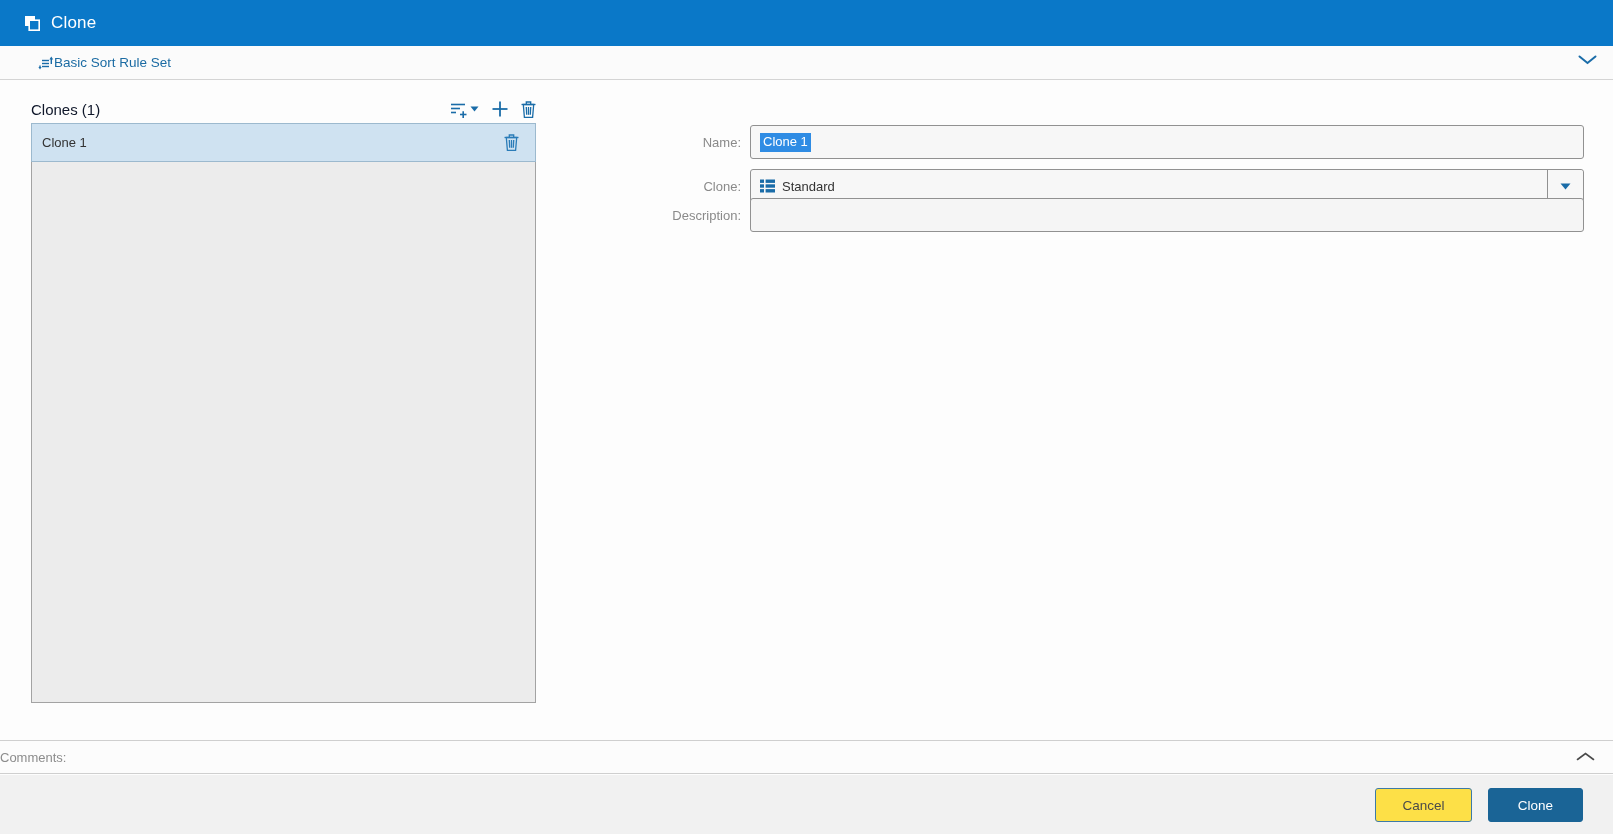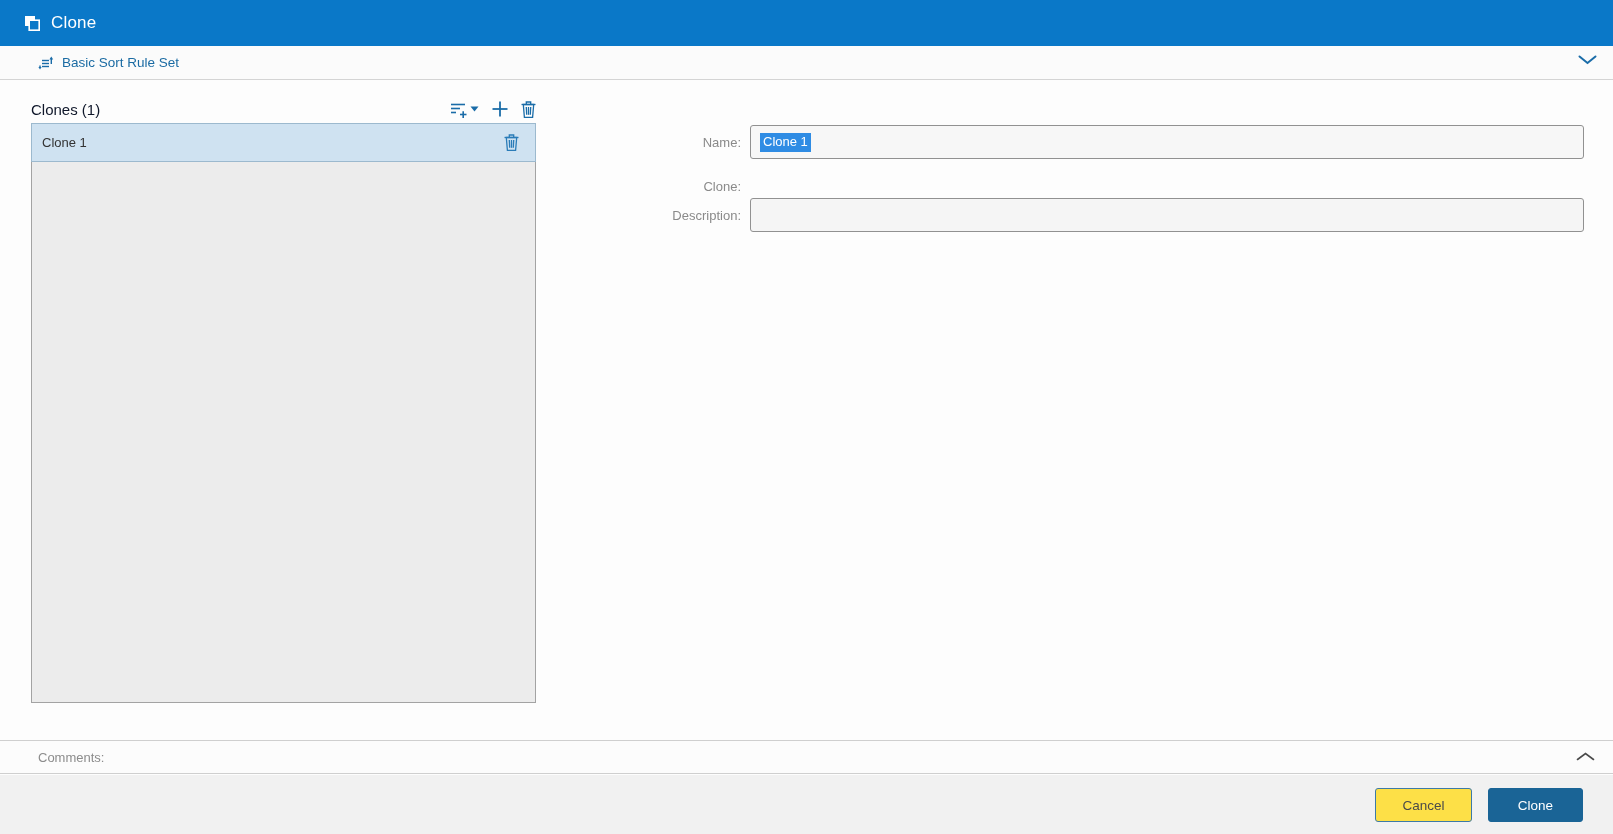--- a/index.html
+++ b/index.html
@@ -17,21 +17,21 @@
     position:absolute; top:0; left:0; width:1613px; height:46px;
     background:#0a78c8;
     display:flex; align-items:center; gap:10px; padding-left:23px;
   }
   .titlebar-title { color:#ffffff; font-size:17px; letter-spacing:.2px; }
 
   
   .subheader {
     position:absolute; top:46px; left:0; width:1613px; height:34px;
     background:#fbfbfb; border-bottom:1px solid #d4d4d4;
-    display:flex; align-items:center; gap:8px; padding-left:38px;
+    display:flex; align-items:center; padding-left:38px;
   }
   .breadcrumb-label { color:#1b6ba3; font-size:13.5px; }
   .subheader-chevron { position:absolute; right:16px; top:9px; cursor:pointer; }
 
   
   .clones-header {
     position:absolute; left:31px; top:97px; width:505px; height:24px;
     display:flex; justify-content:space-between; align-items:center;
   }
   .clones-title { font-size:15px; color:#0f172a; }
@@ -75,21 +75,21 @@
     width:36px; height:100%; border-left:1px solid #919191;
     display:flex; align-items:center; justify-content:center;
     border-radius:0 3px 3px 0; background:#f7f7f7; cursor:pointer;
   }
   .field-desc { background:#f5f5f5; }
 
   
   .comments-bar {
     position:absolute; left:0; top:740px; width:1613px; height:34px;
     background:#fcfcfc; border-top:1px solid #cfcfcf; border-bottom:1px solid #cfcfcf;
-    display:flex; align-items:center; padding-left:38px;
+    display:flex; align-items:center; 
   }
   .comments-label { color:#8c8c8c; font-size:13px; }
   .comments-chevron { position:absolute; right:18px; top:11px; cursor:pointer; }
 
   
   .footer {
     position:absolute; left:0; top:775px; width:1613px; height:59px;
     background:#f1f1f1;
   }
   .btn {
@@ -197,20 +197,40 @@
 
 <div class="form-row row-name">
   <span class="form-label">Name:</span>
   <div class="form-field">
     <span class="selected-text">Clone 1</span>
   </div>
 </div>
 
 <div class="form-row row-type">
   <span class="form-label">Clone:</span>
+  <div class="form-field field-type">
+    <span class="type-main">
+      <span>
+        <svg width="15" height="14" viewBox="0 0 15 14" fill="#1a6ca8">
+          <rect x="0" y="0.5" width="4" height="3.4"></rect>
+            <rect x="5.6" y="0.5" width="9.4" height="3.4"></rect>
+          <rect x="0" y="5.3" width="4" height="3.4"></rect>
+            <rect x="5.6" y="5.3" width="9.4" height="3.4"></rect>
+          <rect x="0" y="10.1" width="4" height="3.4"></rect>
+            <rect x="5.6" y="10.1" width="9.4" height="3.4"></rect>
+        </svg>
+      </span>
+      <span>Standard</span>
+    </span>
+    <span class="dropdown-btn">
+      <svg width="11" height="7" viewBox="0 0 11 7">
+          <path d="M0.5 0.5 L10.5 0.5 L5.5 6.5 Z" fill="#1a6ca8"></path>
+        </svg>
+    </span>
+  </div>
 </div>
 
 <div class="form-row row-desc">
   <span class="form-label">Description:</span>
   <div class="form-field field-desc">
     <span></span>
   </div>
 </div>
 
 <div class="comments-bar">

